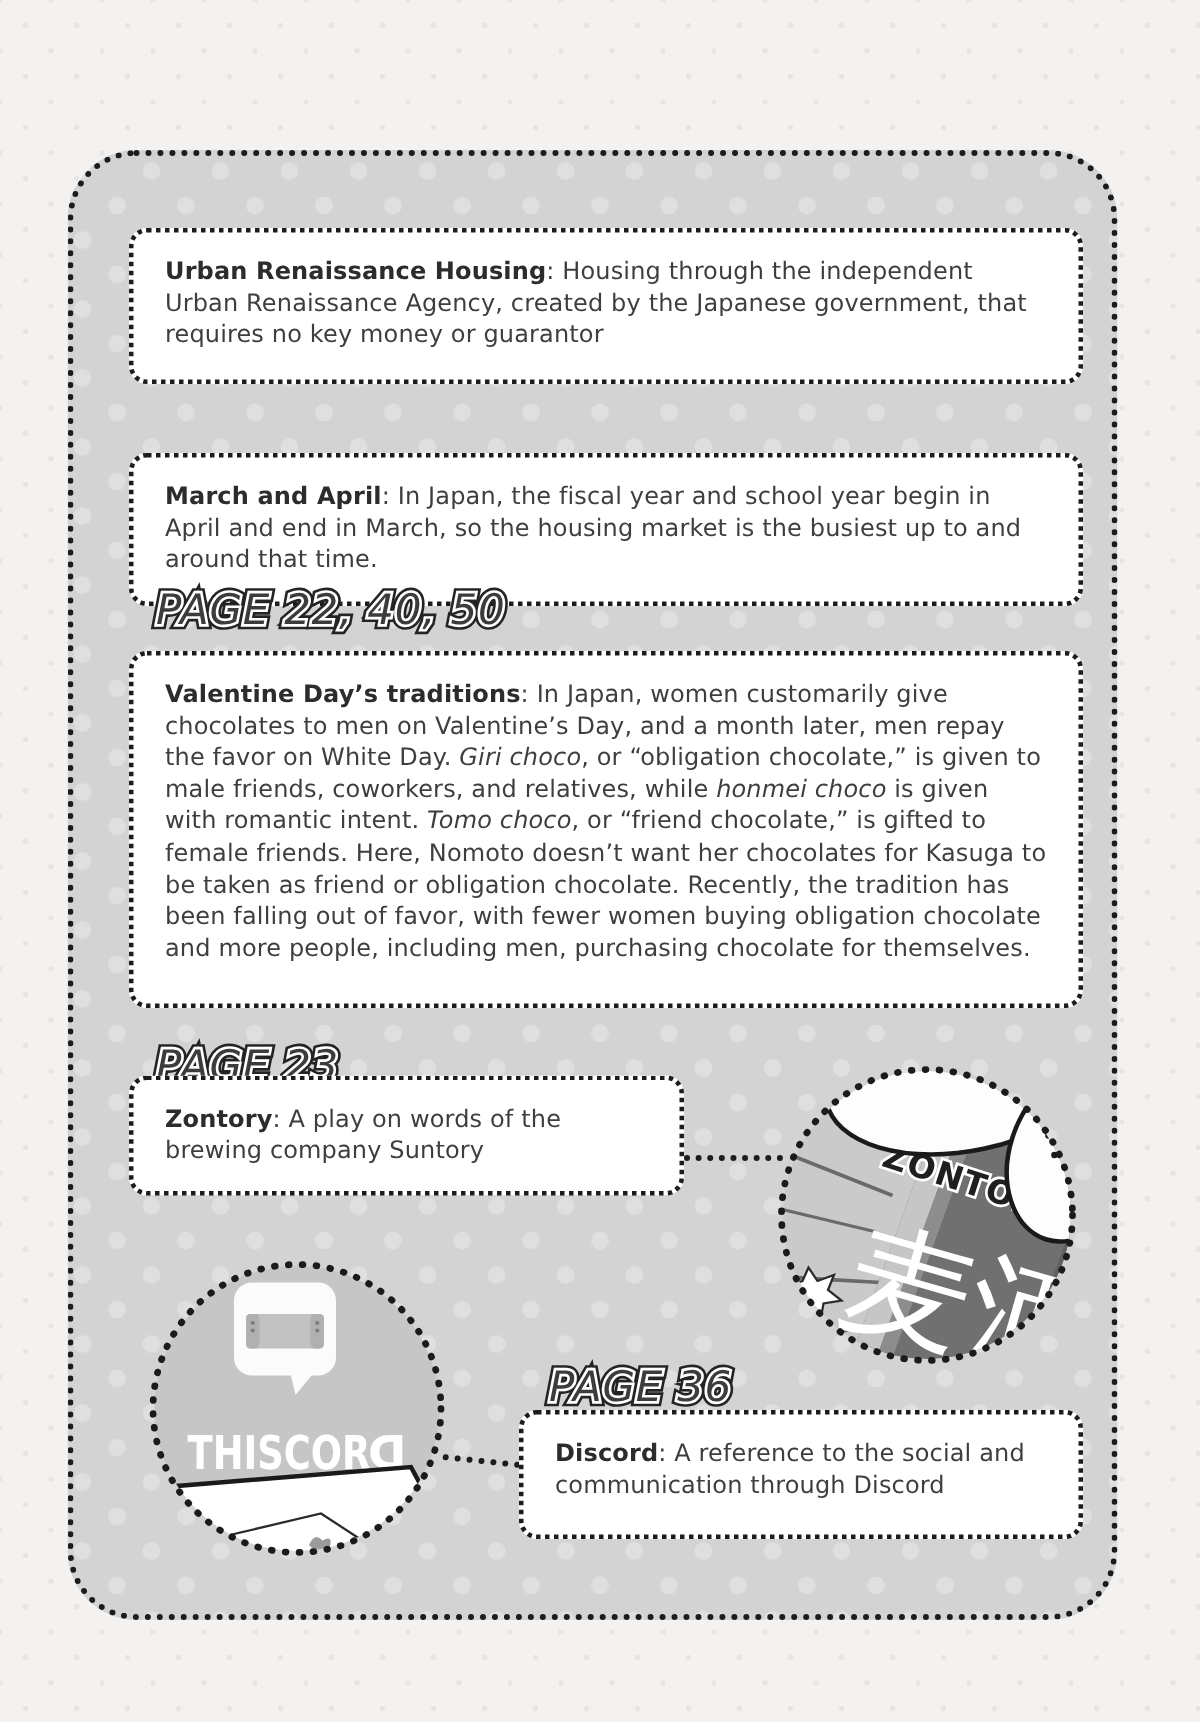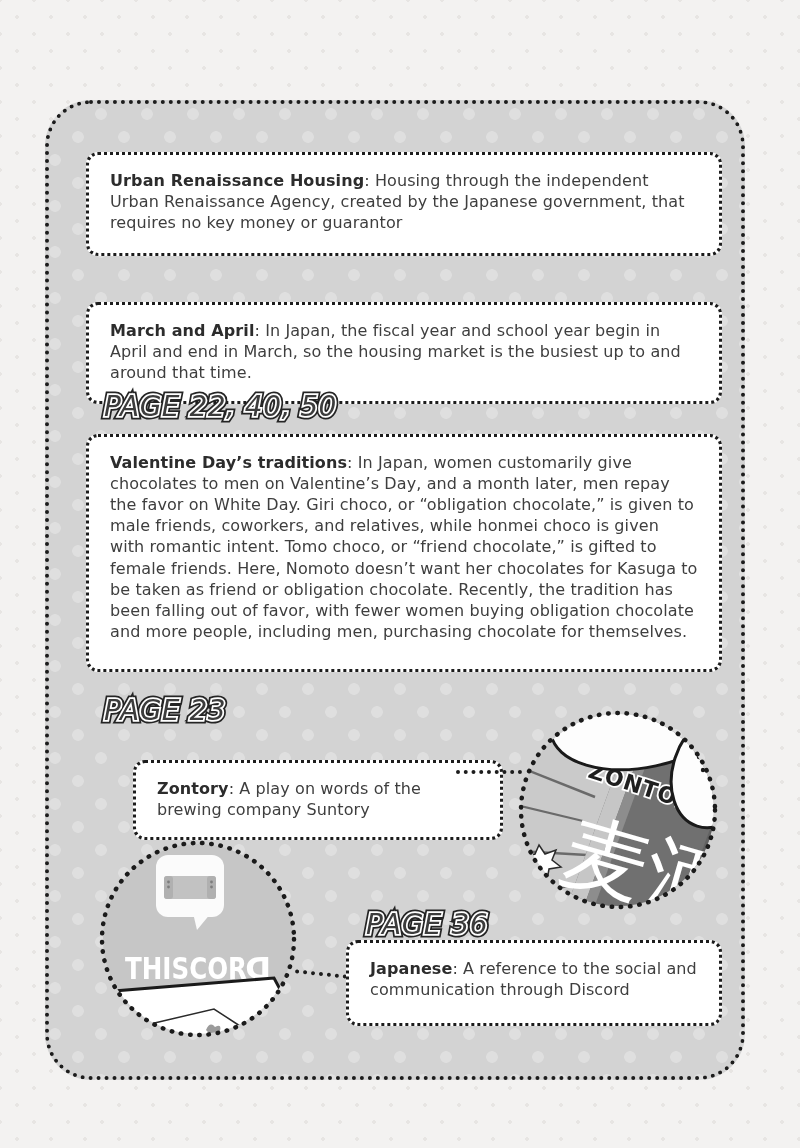--- a/index.html
+++ b/index.html
@@ -28,21 +28,21 @@
   .note-box{
     position:absolute;box-sizing:border-box;
     background:#ffffff;
     border:3px dotted #1c1c1c;
     border-radius:12px;
     padding:15px 21px;
     font-size:16px;line-height:1.32;color:#3e3e3e;
     letter-spacing:.1px;
   }
   .note-box .seg-b{font-weight:bold;color:#2c2c2c;}
-  .note-box .seg-i{}
+  .note-box .seg-i{font-style:italic;}
   .comic-title{
     position:absolute;display:inline-block;white-space:nowrap;
     font-family:"DejaVu Sans",sans-serif;
     font-size:28px;font-weight:normal;font-style:italic;letter-spacing:.5px;
     line-height:1.1;
   }
   .comic-title span{white-space:nowrap;}
   .ct-outer{color:transparent;-webkit-text-stroke:7px #242424;}
   .ct-white{position:absolute;left:0;top:0;color:transparent;-webkit-text-stroke:3.5px #ffffff;}
   .ct-fill{position:absolute;left:0;top:0;color:#3c3c3c;}
@@ -66,21 +66,21 @@
   </div>
 
   <div class="note-box" style="left:37px;top:330px;width:636px;min-height:238px;"><span class="seg-b">Valentine Day’s traditions</span><span>: In Japan, women customarily give chocolates to men on Valentine’s Day, and a month later, men repay the favor on White Day. </span><span class="seg-i">Giri choco</span><span>, or “obligation chocolate,” is given to male friends, coworkers, and relatives, while </span><span class="seg-i">honmei choco</span><span> is given with romantic intent. </span><span class="seg-i">Tomo choco</span><span>, or “friend chocolate,” is gifted to female friends. Here, Nomoto doesn’t want her chocolates for Kasuga to be taken as friend or obligation chocolate. Recently, the tradition has been falling out of favor, with fewer women buying obligation chocolate and more people, including men, purchasing chocolate for themselves.</span></div>
 
   <div class="comic-title" style="left:55px;top:592px;">
     <span class="ct-outer">PAGE 23</span>
     <span class="ct-white">PAGE 23</span>
     <span class="ct-fill">PAGE 23</span>
   </div>
 
-  <div class="note-box" style="left:37px;top:656px;width:370px;min-height:80px;margin-left:47px;"><span class="seg-b">Zontory</span><span>: A play on words of the brewing company Suntory</span></div>
+  <div class="note-box" style="left:37px;top:613px;width:370px;min-height:80px;"><span class="seg-b">Zontory</span><span>: A play on words of the brewing company Suntory</span></div>
 
   <div class="connector" style="left:407px;top:666px;width:66px;"></div>
 
   <div class="circle-figure" style="left:468px;top:605px;width:202px;height:202px;">
     <svg width="202" height="202" viewBox="0 0 202 202">
       <defs>
           <clipPath id="zc">
             <circle cx="101" cy="101" r="96"></circle>
           </clipPath>
         </defs>
@@ -143,15 +143,15 @@
   </div>
 
   <div class="comic-title" style="left:317px;top:806px;">
     <span class="ct-outer">PAGE 36</span>
     <span class="ct-white">PAGE 36</span>
     <span class="ct-fill">PAGE 36</span>
   </div>
 
   <div class="connector" style="left:246px;top:868px;width:52px;transform:rotate(6deg);"></div>
 
-  <div class="note-box" style="left:297px;top:836px;width:376px;min-height:86px;"><span class="seg-b">Japanese</span><span>: A reference to the social and communication through Discord</span></div>
+  <div class="note-box" style="left:297px;top:836px;width:376px;min-height:86px;"><span class="seg-b">Discord</span><span>: A reference to the social and communication through Discord</span></div>
 
 </div>
 
 </body></html>

